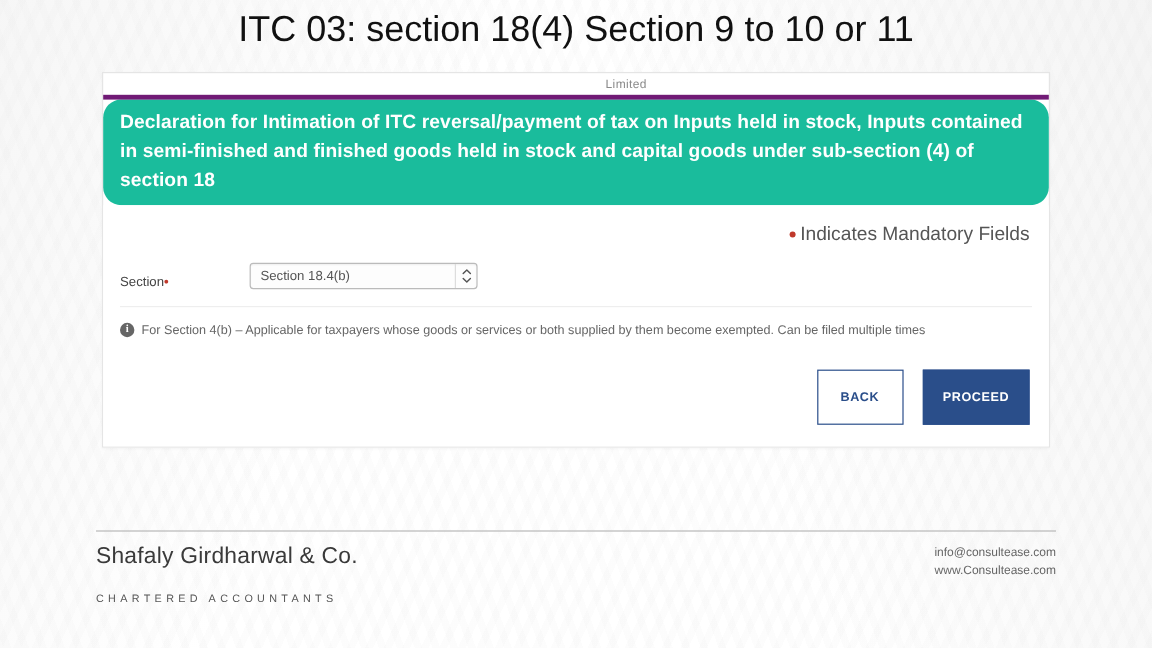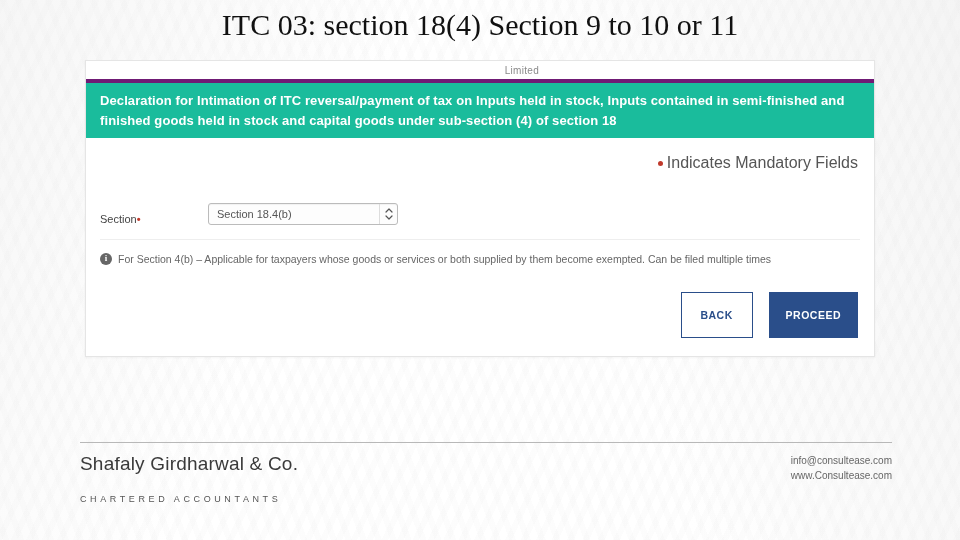--- a/index.html
+++ b/index.html
@@ -12,21 +12,21 @@
       linear-gradient(115deg, rgba(230,230,230,0.35) 0%, rgba(255,255,255,0) 35%),
       linear-gradient(250deg, rgba(225,225,225,0.35) 0%, rgba(255,255,255,0) 40%),
       repeating-linear-gradient(115deg, rgba(200,200,200,0.05) 0 6px, rgba(255,255,255,0) 6px 14px),
       repeating-linear-gradient(250deg, rgba(200,200,200,0.05) 0 6px, rgba(255,255,255,0) 6px 14px);
     z-index: 0;
   }
 
   .slide { position: relative; z-index: 1; width: 100%; height: 100%; }
 
   .title {
-    font-family: Liberation Serif, serif;
+    font-family: Liberation Sans, sans-serif;
     font-size: 30px;
     color: #111;
     text-align: center;
     padding-top: 8px;
     font-weight: 400;
   }
 
   .panel {
     margin: 18px auto 0 auto;
     width: 790px;
@@ -47,25 +47,26 @@
     right: 335px;
     top: 4px;
     font-size: 10px;
     color: #8a8a8a;
     letter-spacing: 0.3px;
   }
 
   .banner {
     background: #1abc9c;
     color: #fff;
-    font-size: 13px;
+    font-size: 16px;
     font-weight: 700;
     padding: 8px 14px;
     line-height: 1.5;
     letter-spacing: 0.1px;
+    border-radius: 15px;
   }
 
   .body {
     padding: 10px 14px 14px 14px;
     background: #fff;
   }
 
   .mandatory-row {
     text-align: right;
     font-size: 16px;
@@ -99,21 +100,20 @@
     height: 22px;
     border: 1px solid #bbb;
     border-radius: 3px;
     background: #fdfdfd;
     box-shadow: inset 0 1px 1px rgba(0,0,0,0.05);
     display: flex;
     align-items: center;
     padding: 0 20px 0 8px;
     font-size: 11px;
     color: #555;
-    margin-top: 17px;
   }
   .select-caret {
     position: absolute;
     right: 0; top: 0;
     width: 18px; height: 100%;
     border-left: 1px solid #ddd;
     display: flex; align-items: center; justify-content: center;
     font-size: 9px; color: #555;
   }
 
@@ -162,21 +162,21 @@
     color: #2a4e8a;
   }
   .btn-proceed {
     background: #2a4e8a;
     color: #fff;
     margin-left: 16px;
   }
 
   .footer {
     position: absolute;
-    left: 80px; right: 68px; bottom: 36px;
+    left: 80px; right: 80px; bottom: 36px;
     border-top: 1px solid #b8b8b8;
     padding-top: 10px;
     display: flex;
     justify-content: space-between;
     align-items: flex-start;
     z-index: 2;
   }
   .firm-name {
     font-family: "Verdana", "Segoe UI", sans-serif;
     font-size: 19px;

